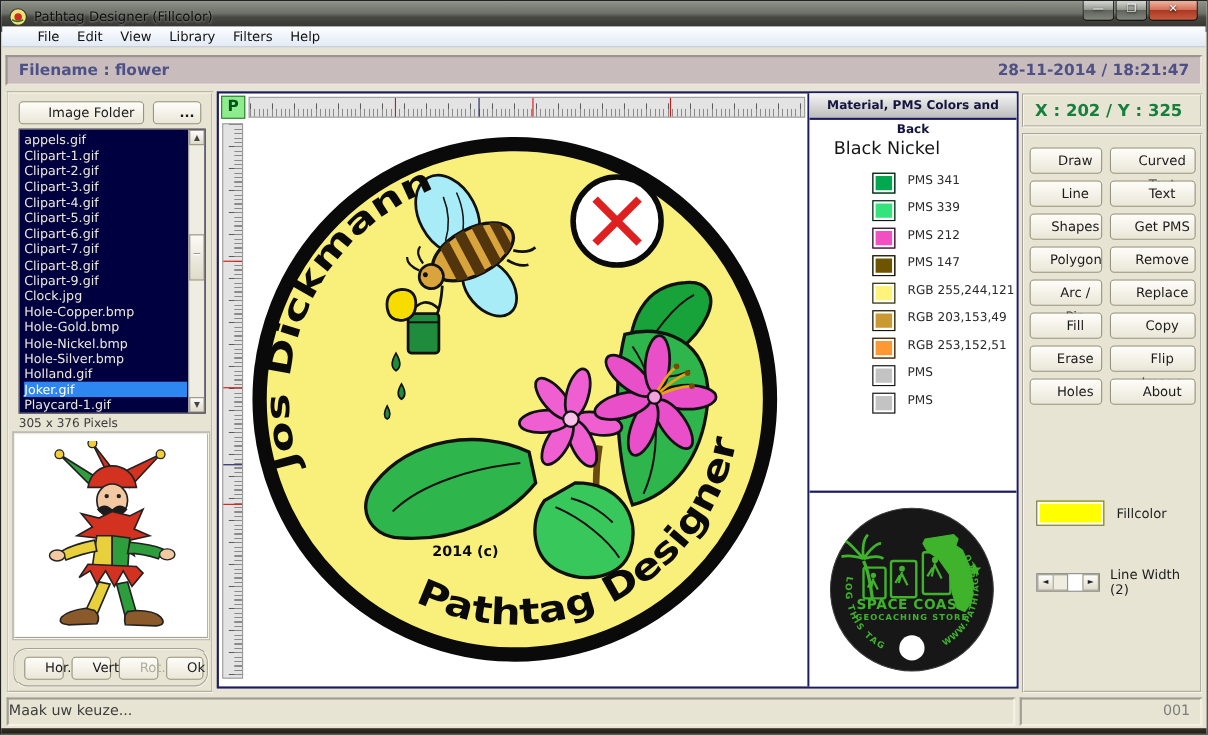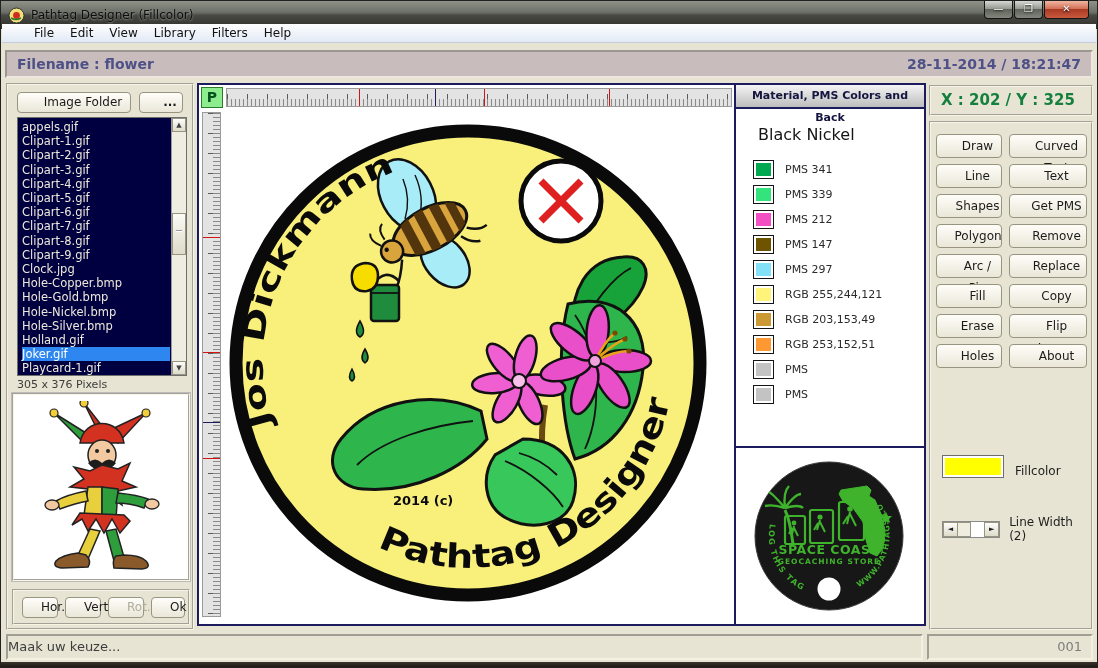--- a/index.html
+++ b/index.html
@@ -49,21 +49,21 @@
   .sb-btn { height:14px; background:linear-gradient(#fdfdfb,#dedbc9); border:1px solid #97947f; font-size:7px;
     text-align:center; line-height:12px; color:#444; }
   .sb-btn.down { position:absolute; bottom:0; left:0; right:0; }
   .sb-thumb { position:absolute; top:95px; left:0; right:0; height:42px;
     background:linear-gradient(#fbfaf5,#dedbc9); border:1px solid #97947f; }
   .sb-grip { margin:16px 3px 0; border-top:1px solid #999; border-bottom:1px solid #fff; height:2px; }
   .size-label { position:absolute; left:9px; top:293px; font-size:11px; color:#3c3c3c; }
   .preview { position:absolute; left:4px; top:308px; width:178px; height:188px; background:#fff;
     border:2px groove #f8f5e6; outline:1px solid #bbb; display:flex; align-items:center; justify-content:center; }
   .transform-box { position:absolute; left:4px; top:504px; width:178px; height:36px;
-    display:flex; align-items:center; gap:7px; padding:0 8px; }
+    display:flex; align-items:center; gap:7px; padding:0 8px;border-radius:13px; }
   .transform-box .btn { width:36px; height:21px; line-height:19px; }
   .transform-box .btn.ok { width:34px; }
 
   
   .canvas-panel { position:absolute; left:196px; top:82px; width:729px; height:543px; background:#fff;
     border:2px solid #1b1b5e; }
   .p-btn { position:absolute; left:2px; top:2px; width:22px; height:21px; background:#8dec8d;
     border:1px solid #2c7a2c; font-size:14px; font-weight:bold; color:#06521b; text-align:center; line-height:19px; }
   .hruler { position:absolute; left:27px; top:3px; width:506px; height:19px; border:1px solid #9a9a9a;
     background-color:#e3e3e3;
@@ -78,34 +78,34 @@
   .hmark { position:absolute; top:0; bottom:0; width:1px; }
   .vmark { position:absolute; left:0; right:0; height:1px; }
   .mark-red { background:#d21414; } .mark-navy { background:#1b1b5e; }
   .design-svg { position:absolute; left:24px; top:24px; width:511px; height:513px; }
   .vsep { position:absolute; left:535px; top:0; bottom:0; width:2px; background:#1b1b5e; }
   .pms-col { position:absolute; left:537px; top:0; right:0; bottom:0; background:#fff; }
   .pms-header { height:24px; background:linear-gradient(#f4f4f4,#bdbdbd); border-bottom:2px solid #1b1b5e;
     font-size:11px; font-weight:bold; color:#14143f; text-align:center; line-height:22px; }
   .material { margin:16px 0 0 22px; font-size:16px; color:#141414; }
   .pms-list { margin-top:13px; }
-  .pms-row { display:flex; align-items:center; height:25px; padding-left:17px; gap:11px; }
+  .pms-row { display:flex; align-items:flex-start; height:25px; padding-left:17px; gap:11px;margin-left:40px; }
   .pms-swatch { width:21px; height:19px; border:1px solid #141414; box-shadow:inset 0 0 0 2px #fff; flex:none; }
   .pms-label { font-size:11px; color:#2a2a2a; }
   .pms-sep { position:absolute; left:0; right:0; top:361px; height:2px; background:#1b1b5e; }
   .backtag-svg { position:absolute; left:13px; top:371px; width:160px; height:160px; }
 
   
   .right-panel { position:absolute; left:928px; top:82px; width:164px; height:547px; }
   .coords-box { position:absolute; left:0; top:2px; width:164px; height:31px; font-size:15px; font-weight:bold;
     color:#15803d; line-height:27px; padding-left:10px; }
   .tools-box { position:absolute; left:0; top:38px; width:164px; height:509px; }
   .tools-grid { display:grid; grid-template-columns:66px 78px; gap:6px 7px; justify-content:center; margin-top:11px; }
   .tool-btn { height:24px; line-height:22px; }
-  .fillcolor-row { position:absolute; top:332px; left:11px; display:flex; align-items:flex-end; gap:11px; }
+  .fillcolor-row { position:absolute; top:332px; left:11px; display:flex; align-items:center; gap:11px; }
   .fill-swatch { width:62px; height:23px; border:1px solid #6e6e6e; box-shadow:inset 0 0 0 2px #fff; }
   .side-label { font-size:12px; color:#1e1e1e; }
   .lw-row { position:absolute; top:392px; left:11px; display:flex; align-items:center; gap:9px; }
   .lw-ctrl { display:flex; width:60px; height:17px; border:1px solid #8a8a8a; background:#fff; }
   .lw-btn { width:15px; height:15px; background:linear-gradient(#fdfdfb,#dedbc9); border:1px solid #97947f;
     font-size:7px; text-align:center; line-height:13px; color:#222; }
   .lw-thumb { width:13px; height:15px; background:#efece0; border:1px solid #97947f; border-left:none; }
 
   
   .status-bar { position:absolute; left:5px; top:633px; width:917px; height:26px; border:2px inset #f5f1e2;
@@ -355,24 +355,20 @@
           <div class="pms-swatch" style="background: rgb(51, 228, 124);"></div>
           <span class="pms-label">PMS 339</span>
           </div>
         <div class="pms-row">
           <div class="pms-swatch" style="background: rgb(242, 79, 195);"></div>
           <span class="pms-label">PMS 212</span>
           </div>
         <div class="pms-row">
           <div class="pms-swatch" style="background: rgb(110, 84, 0);"></div>
           <span class="pms-label">PMS 147</span>
-          </div>
-        <div class="pms-row">
-          <div class="pms-swatch" style="background: rgb(130, 225, 247);"></div>
-          <span class="pms-label">PMS 297</span>
           </div>
         <div class="pms-row">
           <div class="pms-swatch" style="background: rgb(255, 244, 121);"></div>
           <span class="pms-label">RGB 255,244,121</span>
           </div>
         <div class="pms-row">
           <div class="pms-swatch" style="background: rgb(203, 153, 49);"></div>
           <span class="pms-label">RGB 203,153,49</span>
           </div>
         <div class="pms-row">

